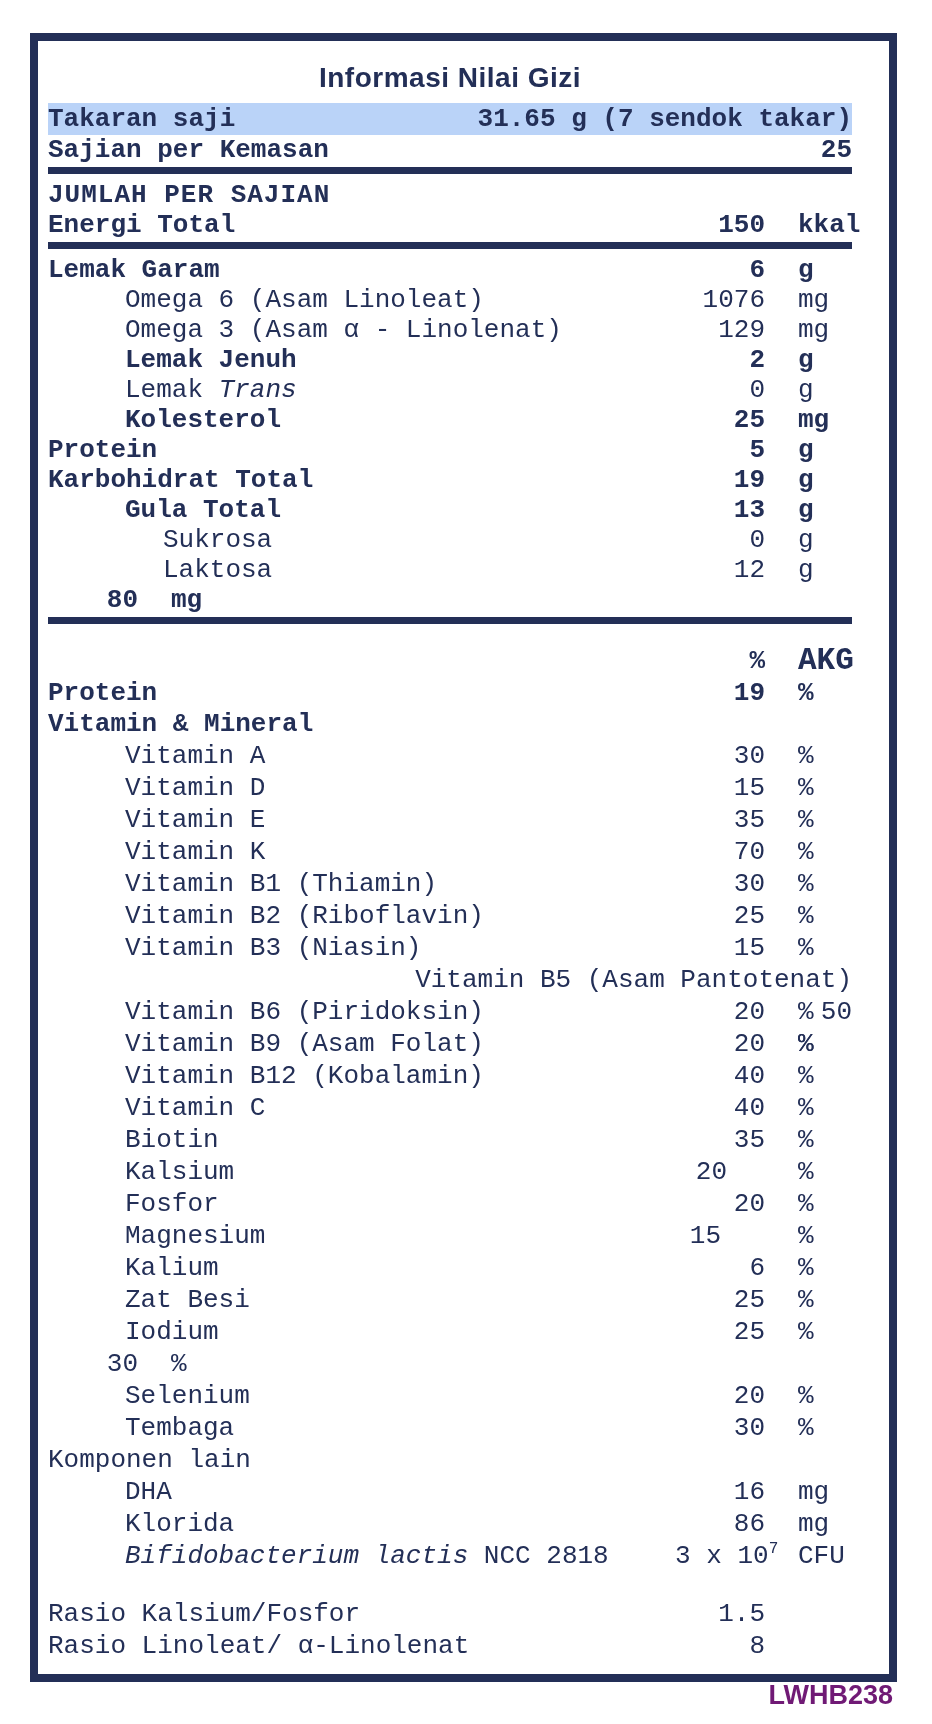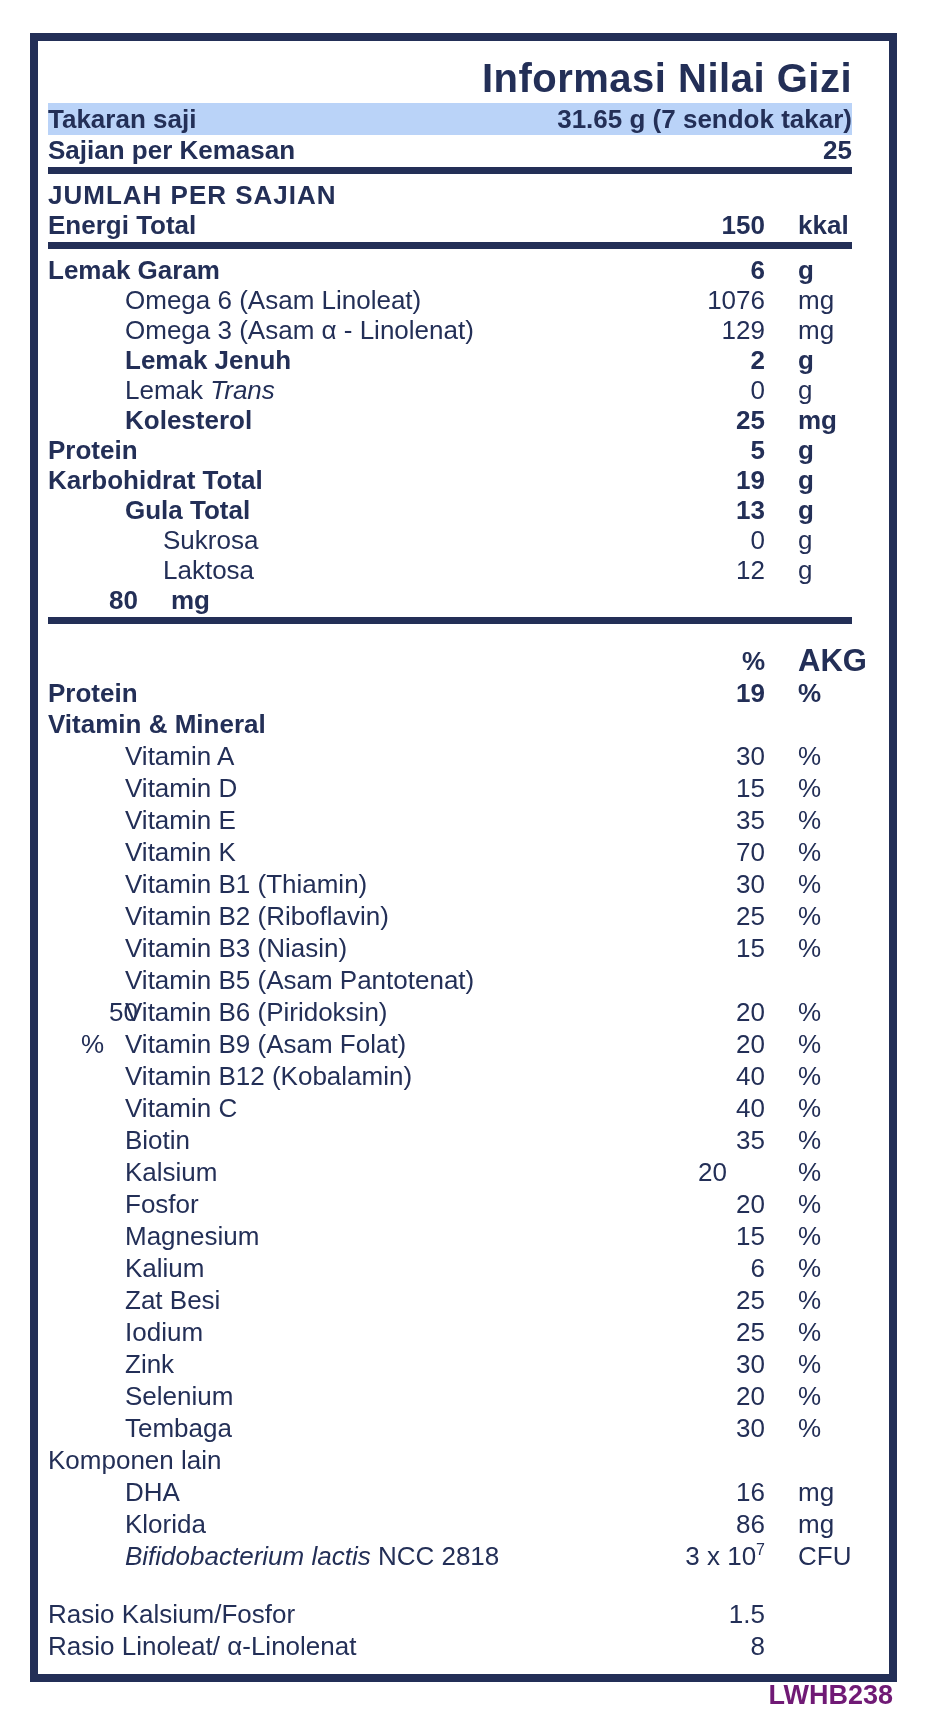--- a/index.html
+++ b/index.html
@@ -7,24 +7,24 @@
     width:932px;height:1724px;background:#ffffff;position:relative;
     font-family:"Liberation Sans", sans-serif;color:#232f57;overflow:hidden;
     -webkit-font-smoothing:antialiased;
   }
   .label-box{
     position:absolute;left:30px;top:33px;width:867px;height:1649px;
     border:8px solid #232f57;box-sizing:border-box;
     padding:0 37px 0 10px;background:#ffffff;
   }
   .title{
-    text-align:right;font-size:40px;font-weight:bold;
+    text-align:center;font-size:28px;font-weight:bold;
     padding-top:12px;height:50px;line-height:50px;letter-spacing:0.5px;
   }
-  .row{display:flex;align-items:flex-start;font-size:26px;height:30px;line-height:30px;white-space:nowrap;}
+  .row{display:flex;align-items:flex-end;font-size:26px;height:30px;line-height:30px;white-space:nowrap;font-family:Liberation Mono, monospace;}
   .row .lbl{flex:1;overflow:visible;}
   .row .val{width:90px;text-align:right;}
   .row .unit{width:54px;margin-left:33px;text-align:left;overflow:visible;}
   .row .wide-val{flex:0 0 auto;text-align:right;}
   .b{font-weight:bold;}
   .m{font-weight:500;}
   .ind1{padding-left:77px;}
   .ind2{padding-left:115px;}
   .hl{background:#bad3f8;height:32px;line-height:32px;}
   .rule{height:7px;background:#232f57;margin:2px 0;}
@@ -219,42 +219,41 @@
       <div class="row m" style="height: 32px; line-height: 32px; gap: 38px;">
         <span class="lbl ind1">Kalsium</span>
         <span class="val">20</span>
         <span class="unit">%</span>
       </div>
       <div class="row m" style="height: 32px; line-height: 32px;">
         <span class="lbl ind1">Fosfor</span>
         <span class="val">20</span>
         <span class="unit">%</span>
       </div>
-      <div class="row m" style="height: 32px; line-height: 32px;">
+      <div class="row m" style="height: 32px; line-height: 32px; gap: 44px;">
         <span class="lbl ind1">Magnesium</span>
         <span class="val">15</span>
         <span class="unit">%</span>
       </div>
       <div class="row m" style="height: 32px; line-height: 32px;">
         <span class="lbl ind1">Kalium</span>
         <span class="val">6</span>
         <span class="unit">%</span>
       </div>
       <div class="row m" style="height: 32px; line-height: 32px;">
         <span class="lbl ind1">Zat Besi</span>
         <span class="val">25</span>
         <span class="unit">%</span>
       </div>
       <div class="row m" style="height: 32px; line-height: 32px;">
         <span class="lbl ind1">Iodium</span>
         <span class="val">25</span>
         <span class="unit">%</span>
       </div>
       <div class="row m" style="height: 32px; line-height: 32px;">
-        <span class="lbl ind1">Zink</span>
         <span class="val">30</span>
         <span class="unit">%</span>
       </div>
       <div class="row m" style="height: 32px; line-height: 32px;">
         <span class="lbl ind1">Selenium</span>
         <span class="val">20</span>
         <span class="unit">%</span>
       </div>
       <div class="row m" style="height: 32px; line-height: 32px;">
         <span class="lbl ind1">Tembaga</span>

